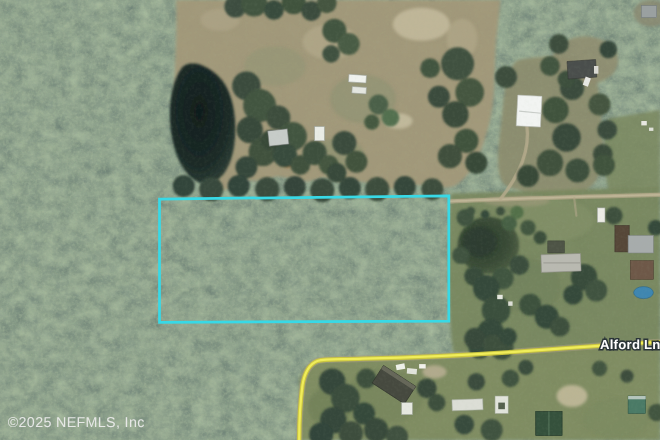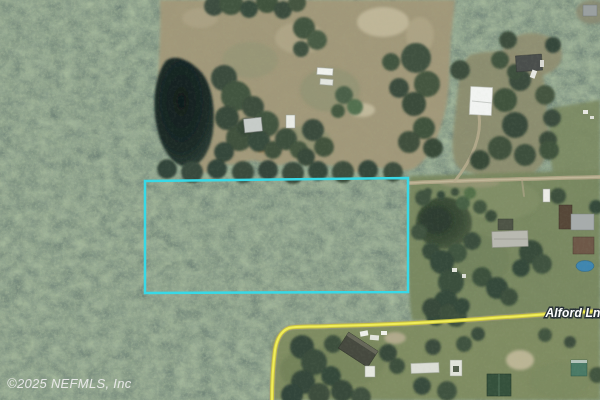--- a/index.html
+++ b/index.html
@@ -1,19 +1,18 @@
 <!DOCTYPE html>
 <html><head>
 <meta charset="utf-8">
 <style>
   html,body{margin:0;padding:0;background:#111;}
   .stage{
     position:relative;width:600px;height:400px;overflow:hidden;
     font-family:"Liberation Sans", sans-serif;
-    font-style:italic;
   }
   svg{display:block;}
   text{font-family:"Liberation Sans", sans-serif;}
   .road-label{font-weight:bold;letter-spacing:.2px;}
   .watermark{letter-spacing:.3px;}
 </style>
 </head>
 <body>
 
 <div class="stage">

